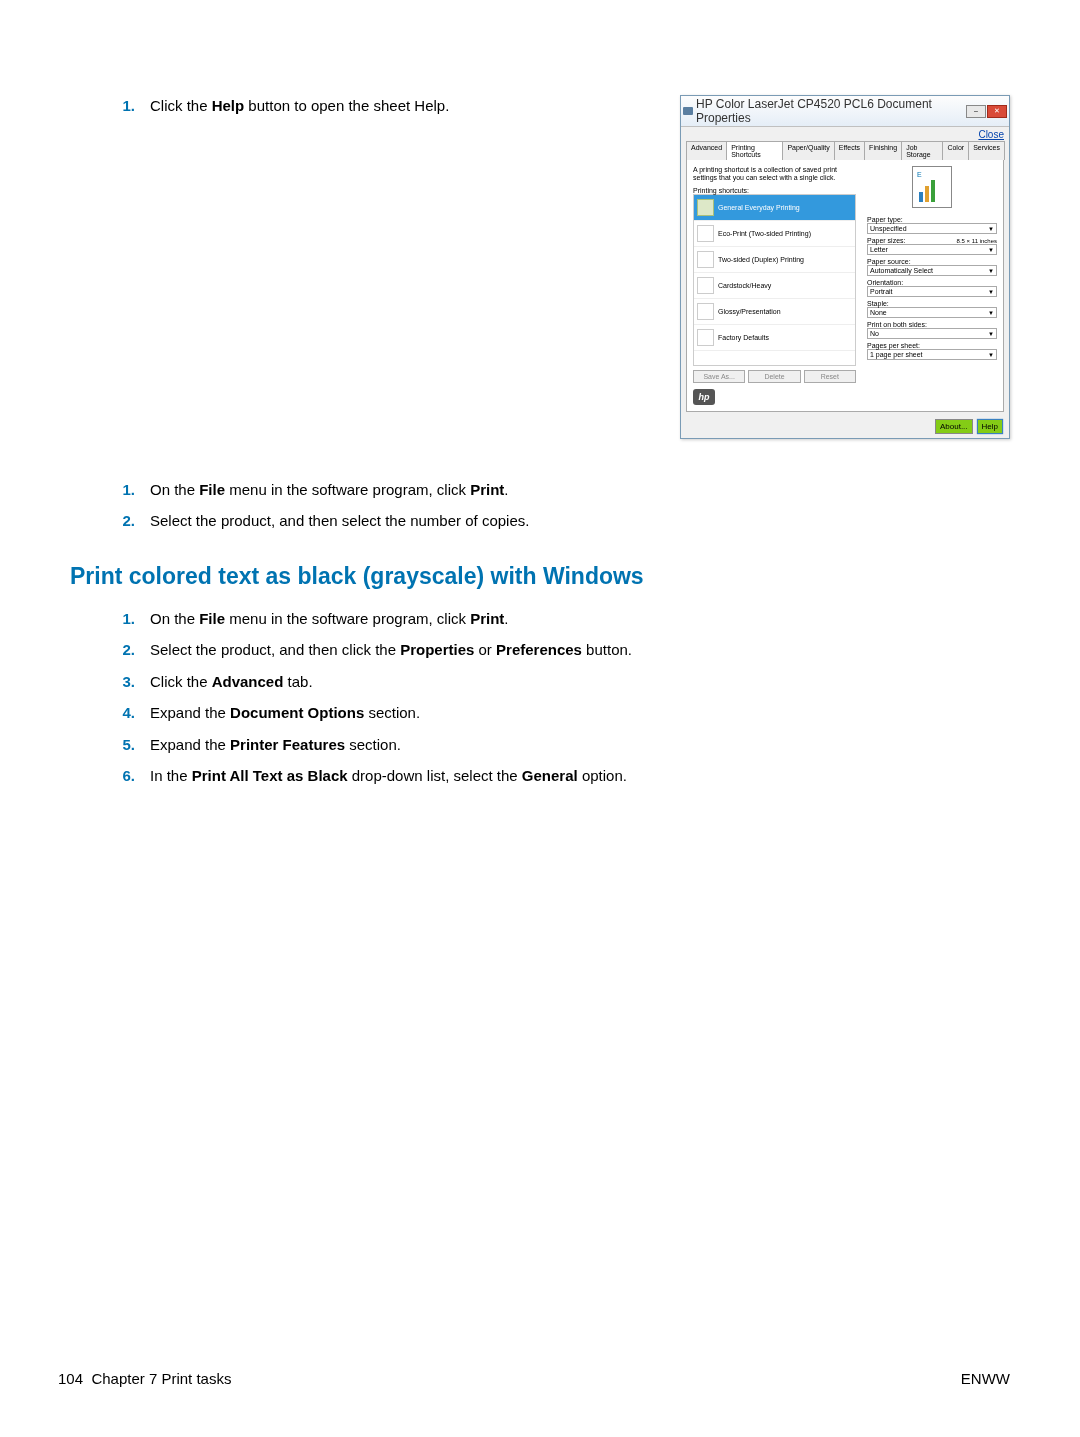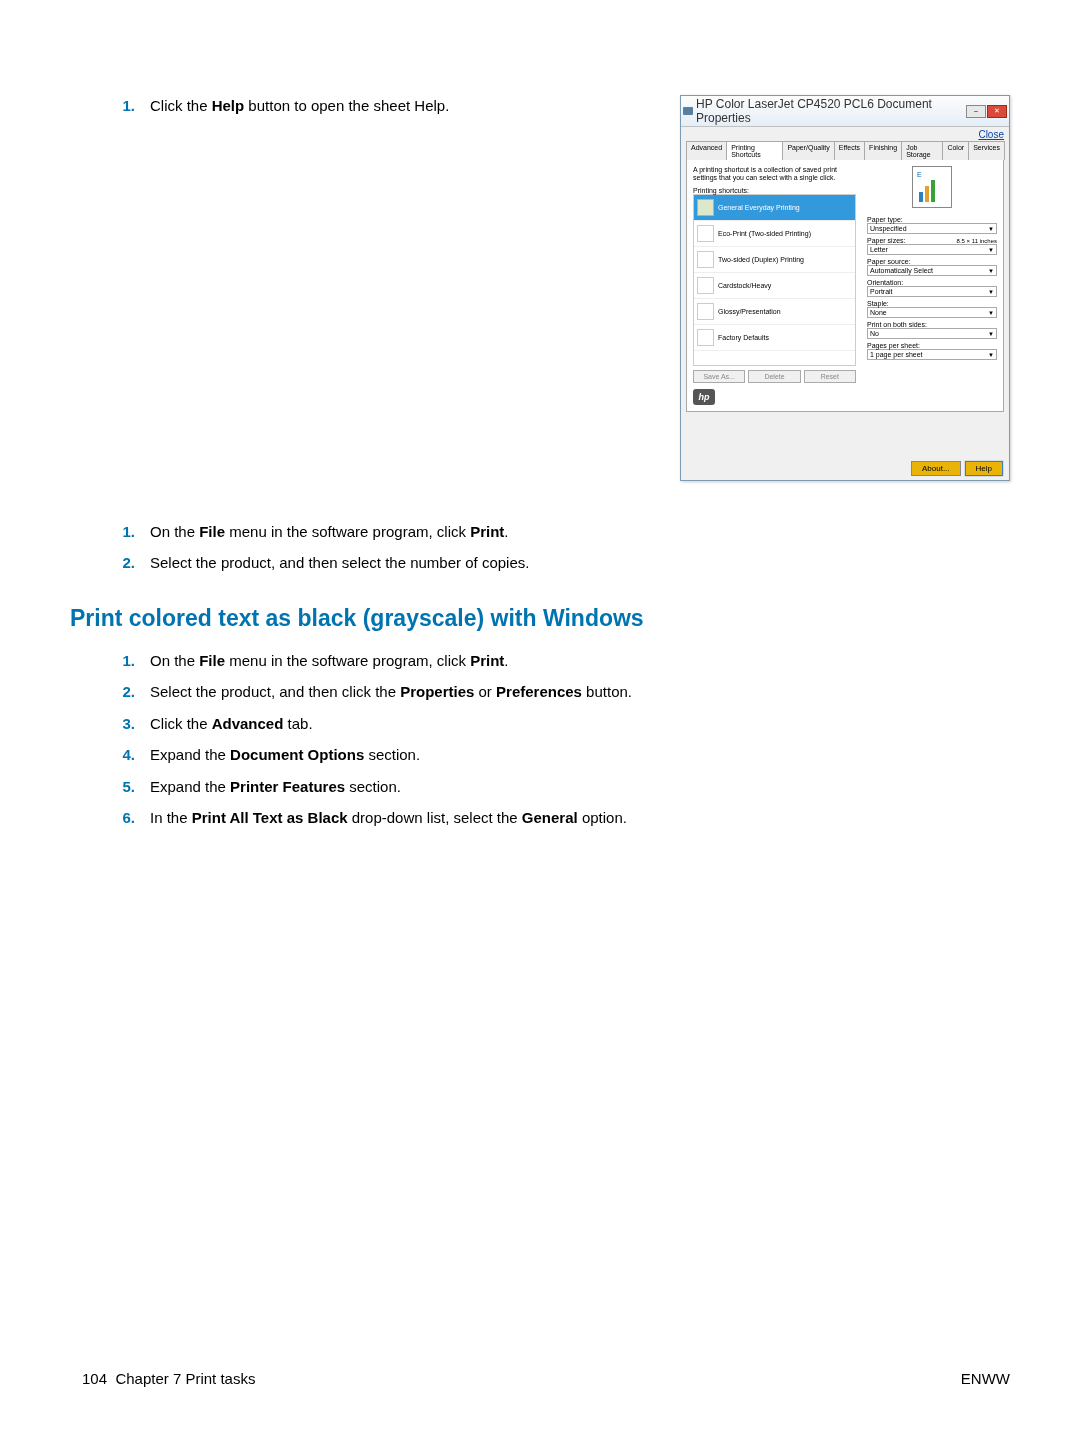--- a/index.html
+++ b/index.html
@@ -41,21 +41,21 @@
   }
   .bold { font-weight: bold; }
   .indent-block { margin-left: 40px; }
   .top-block { display: flex; gap: 30px; margin-bottom: 40px; }
   .top-text { flex: 1; }
 
   
   .footer {
     position: absolute;
     bottom: 50px;
-    left: 82px;
+    left: 58px;
     right: 70px;
     display: flex;
     justify-content: space-between;
     font-size: 15px;
   }
 
   
   .dialog {
     width: 328px;
     border: 1px solid #7a9bb5;
@@ -73,21 +73,21 @@
   }
   .titlebar .hp-mini { width: 10px; height: 8px; background:#5a7ea0; margin-right:3px; border-radius:1px;}
   .titlebar .title { flex:1; color:#333; font-size:12px;}
   .winbtn { width:18px; height:11px; margin-left:1px; border:1px solid #888; background:#e8e8e8; font-size:7px; text-align:center; line-height:9px;}
   .winbtn.close { background:#d94a38; color:#fff; border-color:#a02a1a;}
   .close-link-row { text-align:right; padding:2px 5px 0 0; }
   .close-link { color:#0645ad; text-decoration:underline; font-size:10px;}
   .tabs { display:flex; border-bottom:1px solid #aaa; margin:0 5px; }
   .tab { padding:2px 4px; border:1px solid #aaa; border-bottom:none; background:#eee; margin-right:-1px; position:relative; top:1px; font-size:7px;}
   .tab.active { background:#fff; }
-  .dlg-body { background:#fff; margin:0 5px 17px 5px; border:1px solid #aaa; border-top:none; padding:6px; display:flex; gap:11px;}
+  .dlg-body { background:#fff; margin:0 5px 7px 5px; border:1px solid #aaa; border-top:none; padding:6px; display:flex; gap:11px;}
   .left-col { flex:1; }
   .right-col { width:130px; }
   .desc { font-size:7px; margin-bottom:4px; line-height:1.2;}
   .shortcut-list { border:1px solid #ccc; height:170px; padding:0; overflow:hidden;}
   .shortcut-item { display:flex; align-items:center; padding:4px 3px; border-bottom:1px solid #eee; font-size:7px;}
   .shortcut-item.sel { background:#3399dd; color:#fff;}
   .sc-icon { width:15px; height:15px; background:#dde8c8; border:1px solid #aac07a; margin-right:4px; flex:0 0 15px;}
   .sc-icon.ep { background:#fff; border-color:#ccc;}
   .sbtns { display:flex; gap:3px; margin-top:4px;}
   .sbtn { flex:1; border:1px solid #aaa; background:#f0f0f0; color:#888; font-size:7px; padding:2px 0; text-align:center;}
@@ -97,21 +97,21 @@
   .chart-bars { position:absolute; bottom:5px; left:6px; display:flex; gap:2px; align-items:flex-end;}
   .bar{ width:4px;}
   .b1{height:10px;background:#2a80c0;} .b2{height:16px;background:#e0a030;} .b3{height:22px;background:#3aa03a;}
   .field-label { font-size:7px; margin-top:3px;}
   .dropdown { border:1px solid #aaa; background:#fff; font-size:7px; padding:1px 2px; display:flex; justify-content:space-between; align-items:center;}
   .dropdown .arrow{ font-size:6px;}
   .size-row{ display:flex; justify-content:space-between; align-items:baseline;}
   .size-note{ font-size:6px;}
   .btm-btns { display:flex; justify-content:flex-end; gap:4px; padding:0 6px 4px 0;}
   .btm-btns2 { display:flex; justify-content:flex-end; gap:4px; padding:4px 5px 5px 0; background:#f0f0f0;}
-  .btn { border:1px solid #888; background:#eab308; padding:2px 10px; font-size:8px;margin-top:32px;}
+  .btn { border:1px solid #888; background:#84cc16; padding:2px 4px; font-size:8px;}
   .btn.hl { border-color:#3a80c0; box-shadow:0 0 1px #3a80c0;}
 </style>
 </head>
 <body>
 
 <div class="page">
 
   <div class="top-block">
     <div class="top-text indent-block">
       <div class="step-row">

